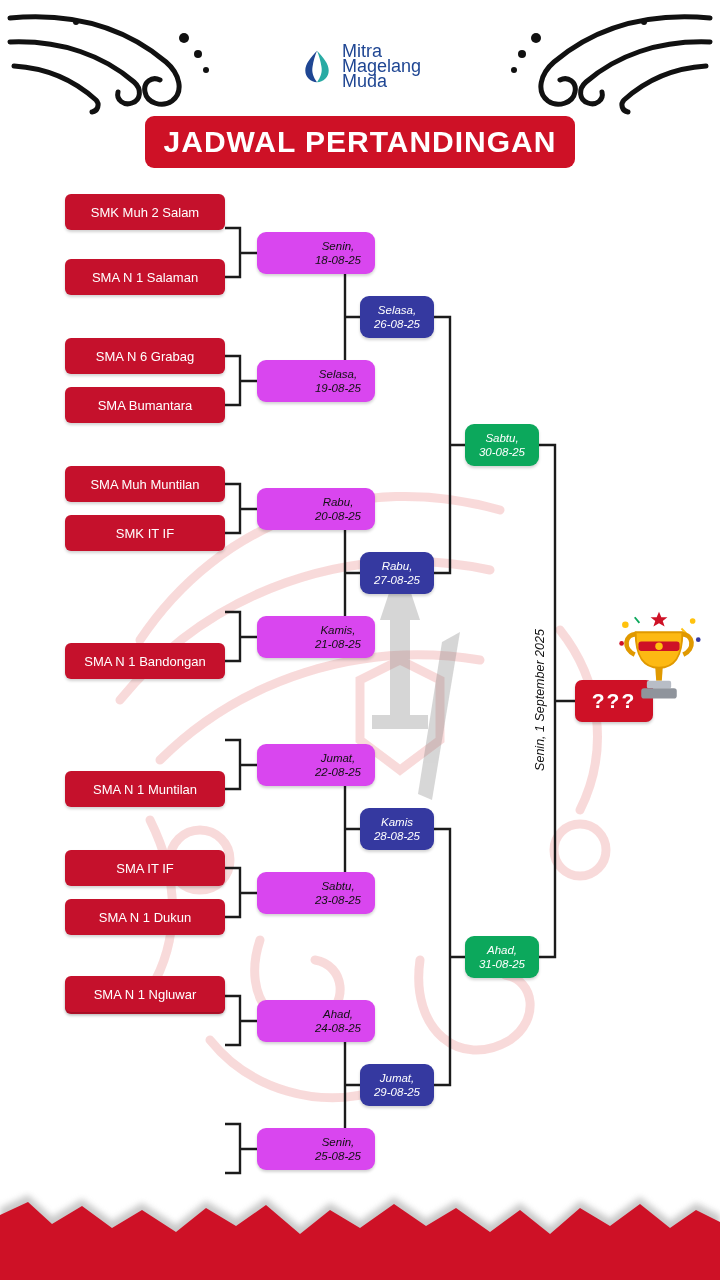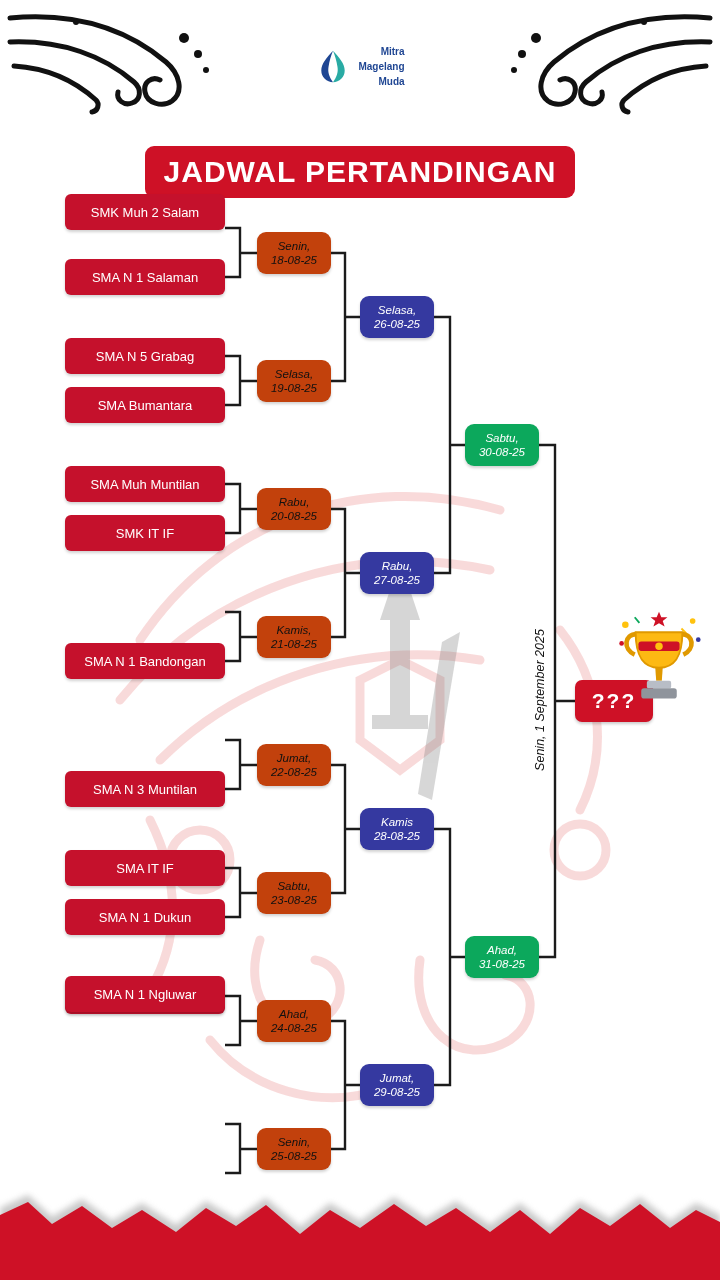--- a/index.html
+++ b/index.html
@@ -5,33 +5,33 @@
   html,body{margin:0;padding:0;background:#ffffff;}
   .canvas{position:relative;width:720px;height:1280px;background:#ffffff;overflow:hidden;
           font-family:"Liberation Sans",sans-serif;}
   svg{display:block;}
 
   
   .orn{position:absolute;top:8px;}
   .orn-left{left:6px;}
   .orn-right{right:6px;transform:scaleX(-1);}
   .logo{position:absolute;top:44px;left:0;right:0;display:flex;justify-content:center;align-items:center;gap:7px;}
-  .logo-text{display:flex;flex-direction:column;color:#1F4693;font-weight:bold;font-size:10px;line-height:15px;text-align:right;}
-  .title-banner{position:absolute;left:145px;top:146px;width:430px;height:52px;background:#CE1126;
+  .logo-text{display:flex;flex-direction:column;color:#1F4693;font-weight:normal;font-size:18px;line-height:15px;}
+  .title-banner{position:absolute;left:145px;top:116px;width:430px;height:52px;background:#CE1126;
                 border-radius:9px;display:flex;align-items:center;justify-content:center;
                 color:#fff;font-weight:bold;font-size:30px;letter-spacing:1px;}
 
   
   .team-box{position:absolute;left:65px;width:160px;height:36px;background:#C5112C;color:#fff;
             border-radius:6px;display:flex;align-items:center;justify-content:center;
             font-size:13px;font-weight:500;box-shadow:0 2px 3px rgba(0,0,0,.18);}
   .date-box{position:absolute;width:74px;height:42px;border-radius:9px;display:flex;flex-direction:column;
             align-items:center;justify-content:center;font-style:italic;font-size:11.5px;line-height:14px;
             box-shadow:0 2px 3px rgba(0,0,0,.18);}
-  .date-yellow{left:257px;background:#c2410c;color:#111;}
+  .date-yellow{left:257px;background:#d946ef;color:#111;padding-left:44px;}
   .date-blue{left:360px;background:#3539A0;color:#fff;}
   .date-green{left:465px;background:#0CA85C;color:#fff;}
 
   .lines{position:absolute;left:0;top:0;}
   .watermark{position:absolute;left:60px;top:380px;pointer-events:none;}
 
   .final-date{position:absolute;left:393px;top:690px;width:300px;height:20px;text-align:center;
               transform:rotate(-90deg);font-style:italic;font-size:12.5px;font-weight:500;color:#111;}
   .final-box{position:absolute;left:575px;top:680px;width:78px;height:42px;background:#CE1126;color:#fff;
              border-radius:7px;display:flex;align-items:center;justify-content:center;
@@ -125,26 +125,26 @@
       <path d="M331 765 H345 V893 H331 M345 829 H360"></path>
       <path d="M331 1021 H345 V1149 H331 M345 1085 H360"></path>
       <path d="M434 317 H450 V573 H434 M450 445 H465"></path>
       <path d="M434 829 H450 V1085 H434 M450 957 H465"></path>
       <path d="M539 445 H555 V957 H539 M555 701 H575"></path>
     </g>
   </svg>
 
   <div class="team-box" style="top:194px">SMK Muh 2 Salam</div>
   <div class="team-box" style="top:259px">SMA N 1 Salaman</div>
-  <div class="team-box" style="top:338px">SMA N 5 Grabag</div>
+  <div class="team-box" style="top:338px">SMA N 6 Grabag</div>
   <div class="team-box" style="top:387px">SMA Bumantara</div>
   <div class="team-box" style="top:515px">SMK IT IF</div>
   <div class="team-box" style="top:466px">SMA Muh Muntilan</div>
   <div class="team-box" style="top:643px">SMA N 1 Bandongan</div>
-  <div class="team-box" style="top:771px">SMA N 3 Muntilan</div>
+  <div class="team-box" style="top:771px">SMA N 1 Muntilan</div>
   <div class="team-box" style="top:850px">SMA IT IF</div>
   <div class="team-box" style="top:899px">SMA N 1 Dukun</div>
   <div class="team-box" style="top:978px">SMK N 1 Salam</div>
   <div class="team-box" style="top:976px">SMA N 1 Ngluwar</div>
 
   <div class="date-box date-yellow" style="top:232px">
     <span>Senin,</span>
     <span>18-08-25</span>
   </div>
   <div class="date-box date-yellow" style="top:360px">

